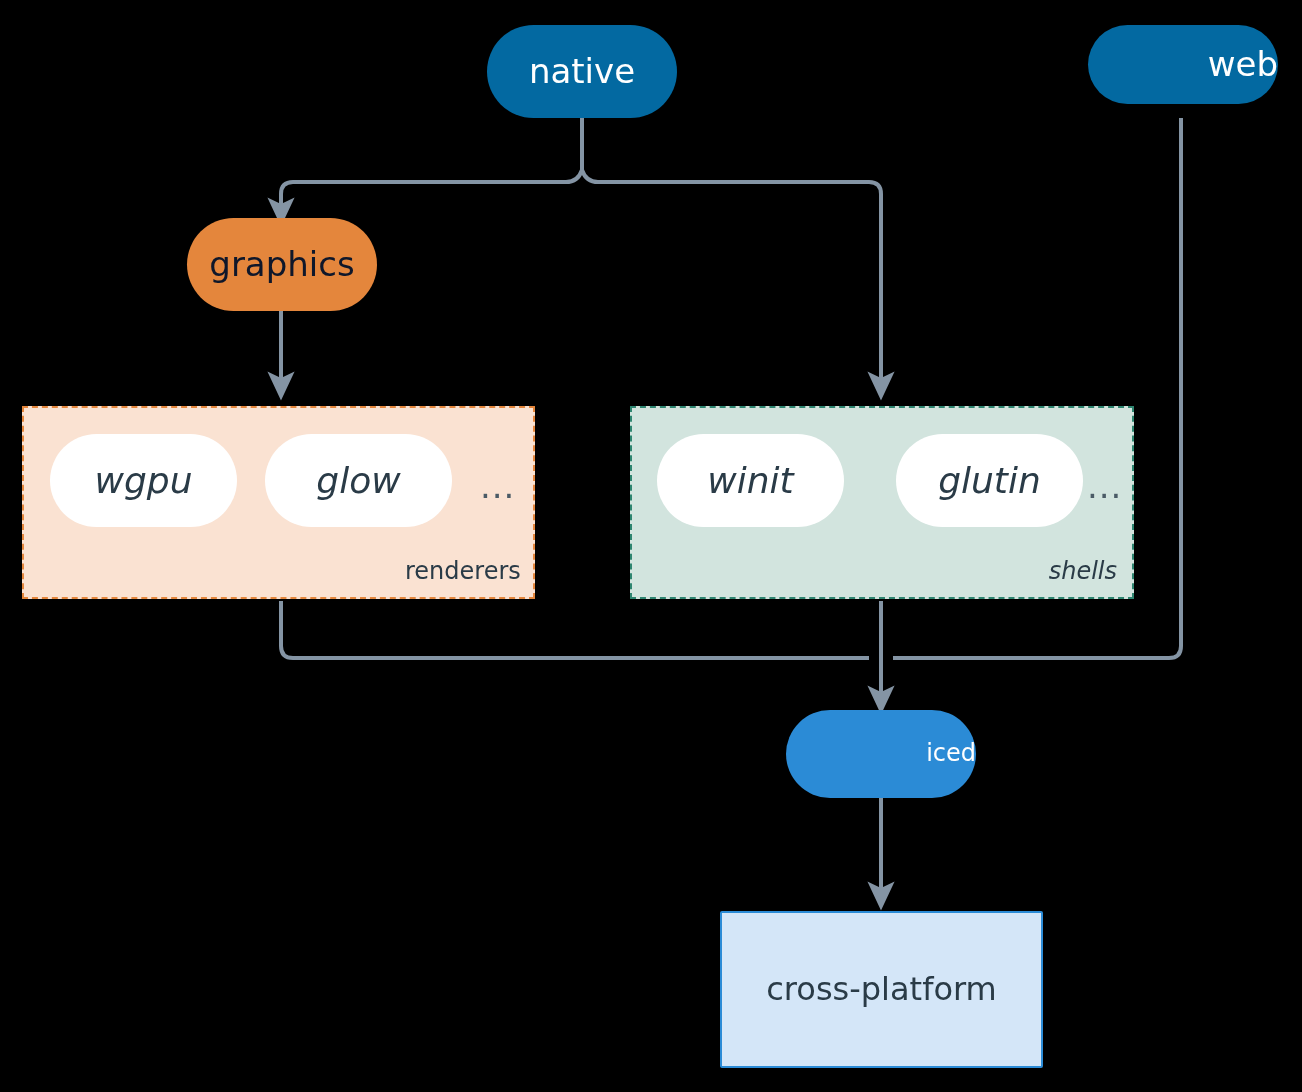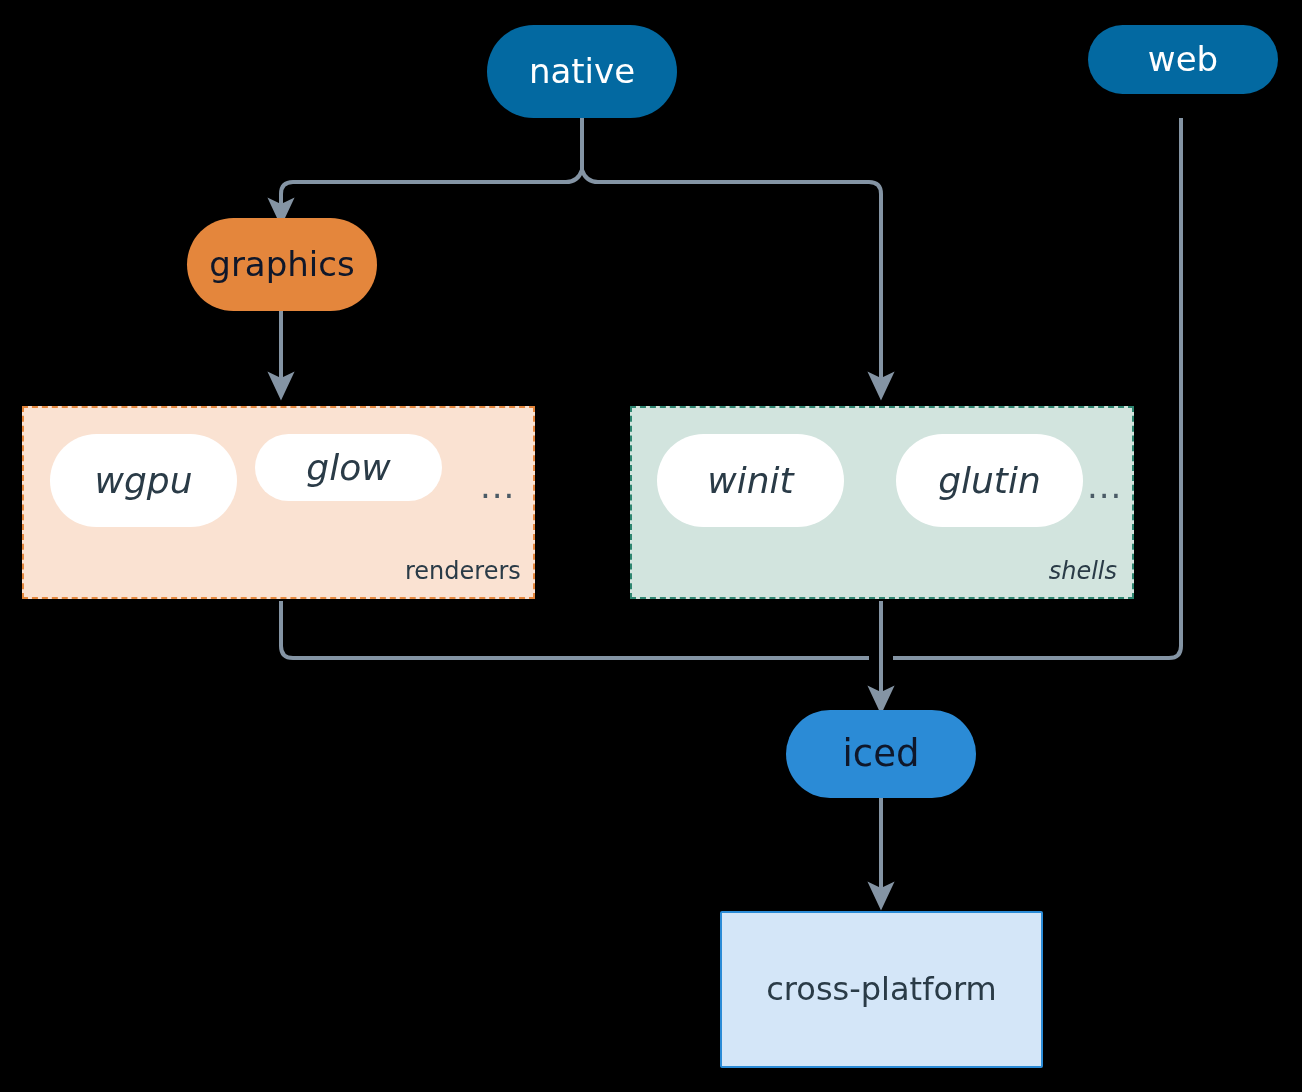--- a/index.html
+++ b/index.html
@@ -42,22 +42,23 @@
     color: #FFFFFF;
     font-size: 34px;
   }
   .node-graphics {
     background: #E4863C;
     color: #0f172a;
     font-size: 34px;
   }
   .node-iced {
     background: #2B8BD6;
-    color: #0f172a;
-    font-size: 37px;
+    color: #ffffff;
+    font-size: 24px;
+    justify-content: flex-end;
   }
   .node-app {
     background: #D4E6F8;
     color: #2A3B47;
     border: 2px solid #2B8BD6;
     border-radius: 2px;
     font-size: 32px;
     flex-direction: row;
   }
   .node-app span { display: block; }
@@ -127,34 +128,34 @@
 
     <path d="M881,658 L881,700" fill="none" stroke="#8494A4" stroke-width="4" marker-end="url(#arrowhead)"></path>
 
     <path d="M881,798 L881,896" fill="none" stroke="#8494A4" stroke-width="4" marker-end="url(#arrowhead)"></path>
   </svg>
 
   <div class="node pill node-native" style="left:487px; top:25px; width:190px; height:93px;">
     <span>native</span>
   </div>
 
-  <div class="node pill node-web" style="left:1088px; top:25px; width:190px; height:69px;">
+  <div class="node pill node-web" style="left:1088px; top:25px; width:190px; height:79px;justify-content:flex-end;">
     <span>web</span>
   </div>
 
   <div class="node pill node-graphics" style="left:187px; top:218px; width:190px; height:93px;">
     <span>graphics</span>
   </div>
 
   <div class="group group-renderers" style="left:22px; top:406px; width:513px; height:193px;">
   </div>
   <div class="leaf" style="left:50px; top:434px; width:187px; height:93px;">
     <span>wgpu</span>
   </div>
-  <div class="leaf" style="left:255px; top:434px; width:187px; height:67px;">
+  <div class="leaf" style="left:265px; top:434px; width:187px; height:93px;">
     <span>glow</span>
   </div>
   <div class="ellipsis" style="left:480px; top:469px;">...</div>
   <div class="group-label" style="left:405px; top:559px; width:105px; text-align:right;">renderers</div>
 
   <div class="group group-shells" style="left:630px; top:406px; width:504px; height:193px;">
   </div>
   <div class="leaf" style="left:657px; top:434px; width:187px; height:93px;">
     <span>winit</span>
   </div>

